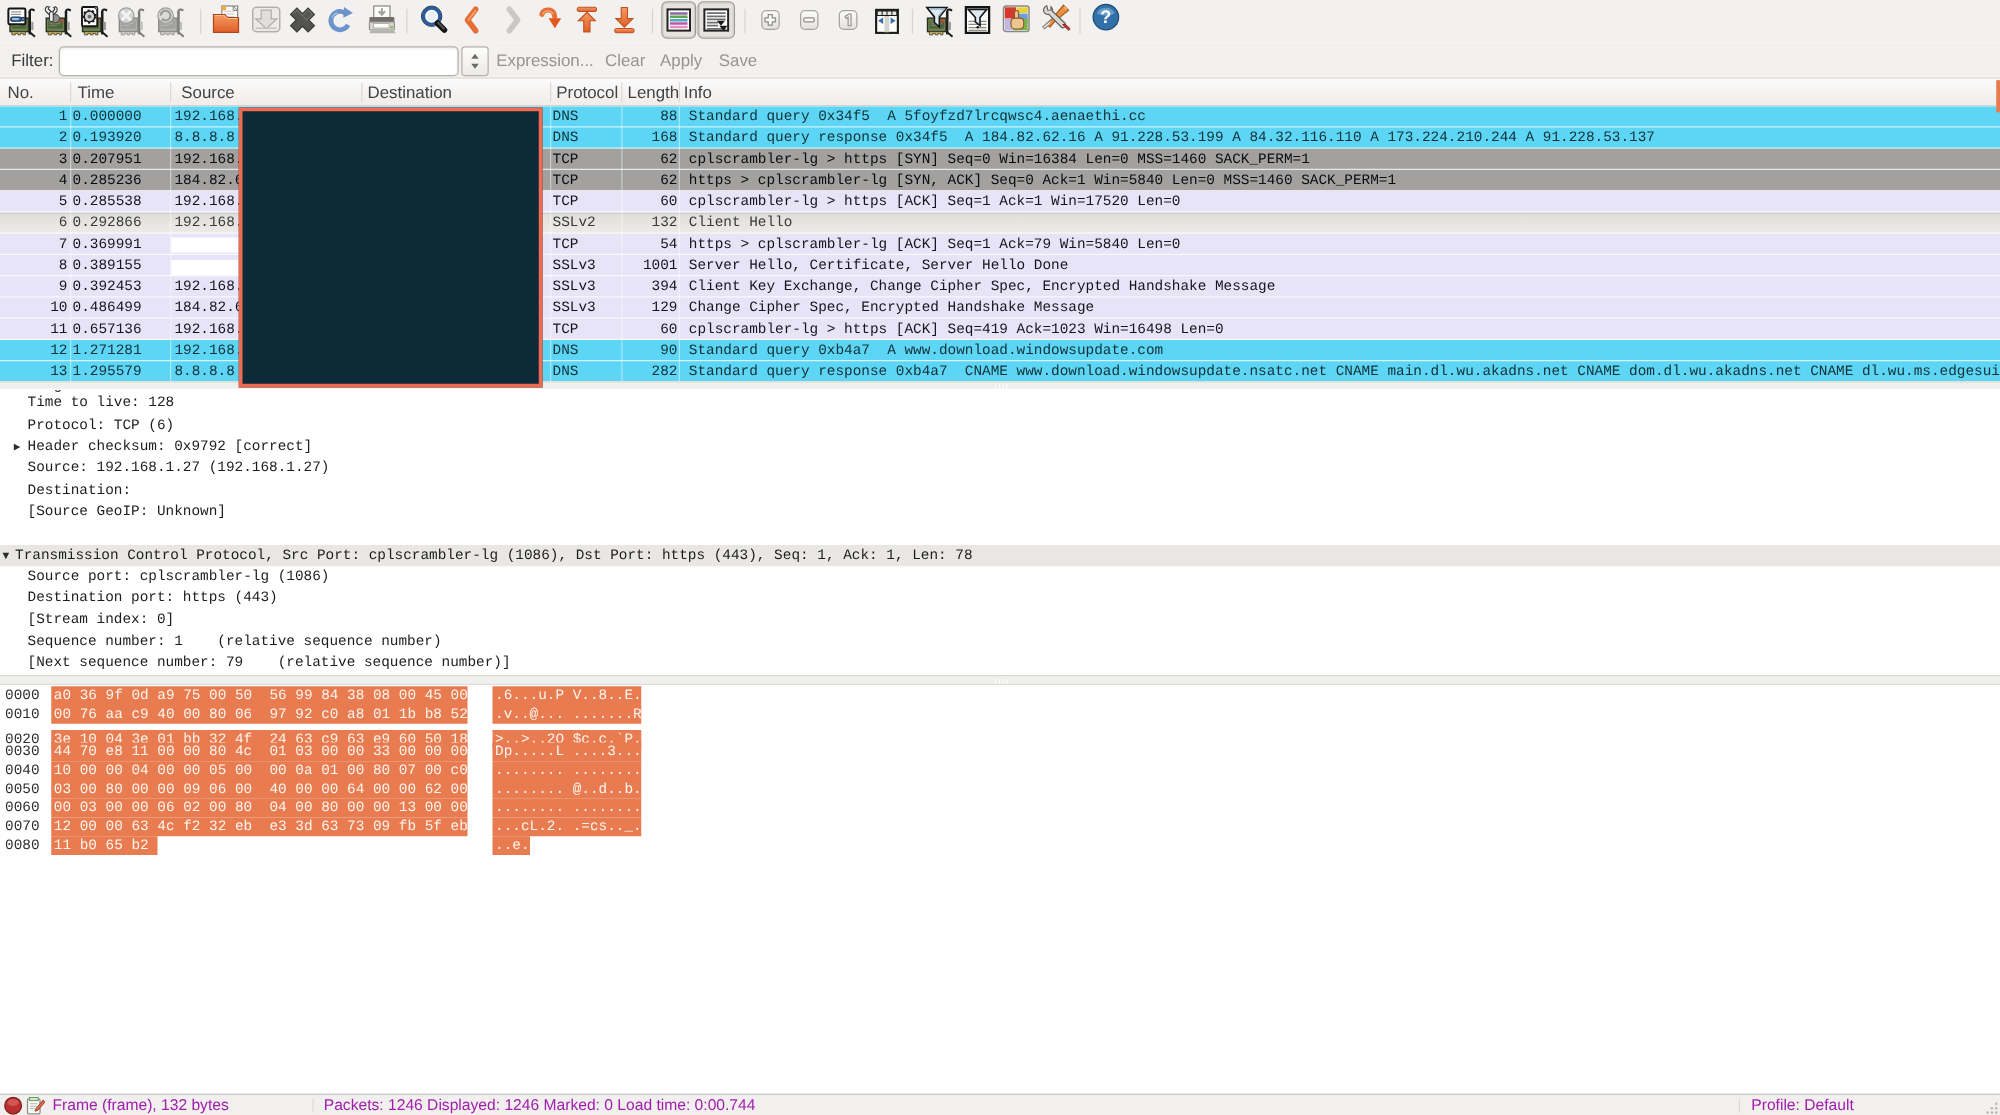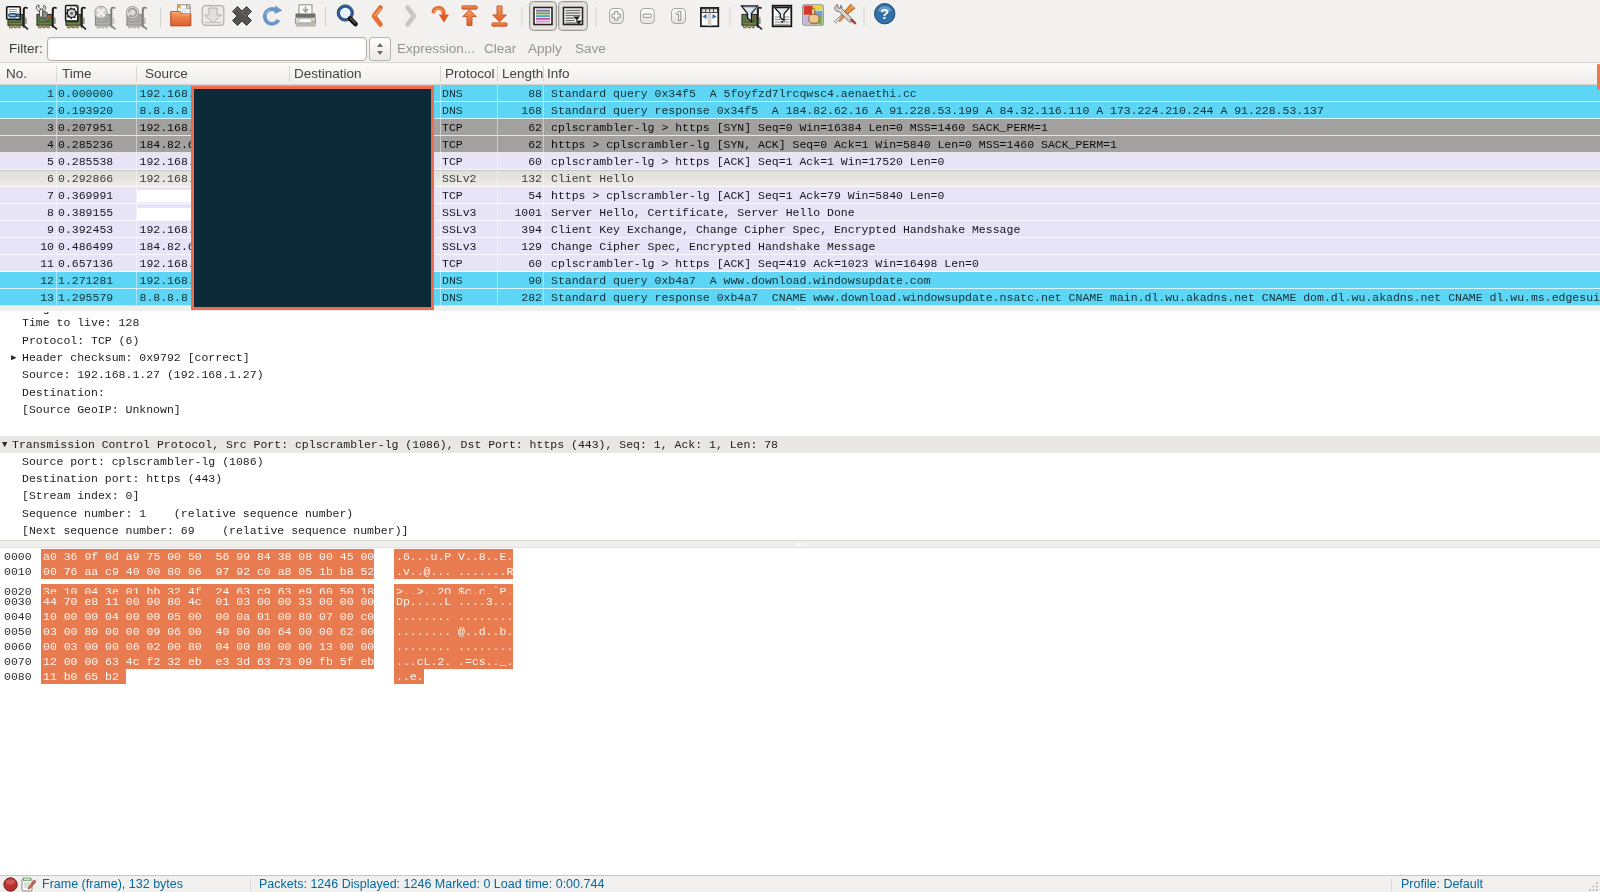--- a/index.html
+++ b/index.html
@@ -32,21 +32,21 @@
 #details{left:0;top:312px;width:1600px;height:228px;background:#fff;overflow:hidden;color:#1d1d1d;}
 .dl{position:absolute;left:0;width:1600px;height:17.3px;line-height:17.3px;}
 .dhl{background:#e9e7e3;}
 .tri{position:absolute;color:#2a2a2a;font-size:9px;}
 #hexpane{left:0;top:548px;width:1600px;height:327px;background:#fff;}
 .hx{position:absolute;left:0;width:1600px;height:15px;line-height:15px;}
 .off{position:absolute;left:4px;color:#2e2e2e;}
 .hb{position:absolute;left:41px;background:#e87c50;color:#fef5ef;padding-left:2px;}
 .ha{position:absolute;left:394px;background:#e87c50;color:#fef5ef;padding-left:2px;}
 #sbar{left:0;top:875px;width:1600px;height:17px;background:#f1f0ee;border-top:1px solid #c9c6c2;box-sizing:border-box;}
-.st{position:absolute;top:1px;font-size:12.5px;color:#0369a1;white-space:pre;}
+.st{position:absolute;top:1px;font-size:12.5px;color:#a21caf;white-space:pre;}
 #oscroll{left:1597px;top:64px;width:3px;height:26px;background:#e87b4d;border-radius:1px;}
 </style></head><body>
 <div class="abs" id="toolbar"><svg width="910" height="34" viewBox="0 0 910 34">
 <defs>
 <filter id="gs">
           <feColorMatrix type="saturate" values="0"></feColorMatrix>
           <feComponentTransfer>
             <feFuncA type="linear" slope="0.55"></feFuncA>
           </feComponentTransfer>
         </filter>
@@ -343,26 +343,26 @@
 <div class="dl" style="top:19.75px;"><span class="c" style="left:22px;">Protocol: TCP (6)</span></div>
 <div class="dl" style="top:37.05px;"><span class="c" style="left:22px;">Header checksum: 0x9792 [correct]</span><span class="tri" style="left:11px;top:1px;">▶</span></div>
 <div class="dl" style="top:54.35px;"><span class="c" style="left:22px;">Source: 192.168.1.27 (192.168.1.27)</span></div>
 <div class="dl" style="top:71.65px;padding-left:24px;"><span class="c" style="left:22px;">Destination: </span></div>
 <div class="dl" style="top:88.95px;"><span class="c" style="left:22px;">[Source GeoIP: Unknown]</span></div>
 <div class="dl dhl" style="top:123.55px;"><span class="c" style="left:12px;">Transmission Control Protocol, Src Port: cplscrambler-lg (1086), Dst Port: https (443), Seq: 1, Ack: 1, Len: 78</span><span class="tri" style="left:2px;top:1px;">▼</span></div>
 <div class="dl" style="top:140.85px;"><span class="c" style="left:22px;">Source port: cplscrambler-lg (1086)</span></div>
 <div class="dl" style="top:158.15px;"><span class="c" style="left:22px;">Destination port: https (443)</span></div>
 <div class="dl" style="top:175.45px;"><span class="c" style="left:22px;">[Stream index: 0]</span></div>
 <div class="dl" style="top:192.75px;padding-left:25px;"><span class="c" style="left:22px;">Sequence number: 1    (relative sequence number)</span></div>
-<div class="dl" style="top:210.05px;"><span class="c" style="left:22px;">[Next sequence number: 69    (relative sequence number)]</span></div></div>
+<div class="dl" style="top:210.05px;"><span class="c" style="left:22px;">[Next sequence number: 79    (relative sequence number)]</span></div></div>
 <div class="abs" id="split2">
     <div class="grip" style="top:2px;"></div>
   </div>
 <div class="abs mono" id="hexpane"><div class="hx" style="top:1px;"><span class="off">0000</span><span class="hb">a0 36 9f 0d a9 75 00 50  56 99 84 38 08 00 45 00</span><span class="ha">.6...u.P V..8..E.</span></div>
-<div class="hx" style="top:16px;"><span class="off">0010</span><span class="hb">00 76 aa c9 40 00 80 06  97 92 c0 a8 05 1b b8 52</span><span class="ha">.v..@... .......R</span></div>
+<div class="hx" style="top:16px;"><span class="off">0010</span><span class="hb">00 76 aa c9 40 00 80 06  97 92 c0 a8 01 1b b8 52</span><span class="ha">.v..@... .......R</span></div>
 <div class="hx" style="top:36px;"><span class="off">0020</span><span class="hb">3e 10 04 3e 01 bb 32 4f  24 63 c9 63 e9 60 50 18</span><span class="ha">&gt;..&gt;..2O $c.c.`P.</span></div>
 <div class="hx" style="top:46px;"><span class="off">0030</span><span class="hb">44 70 e8 11 00 00 80 4c  01 03 00 00 33 00 00 00</span><span class="ha">Dp.....L ....3...</span></div>
 <div class="hx" style="top:61px;"><span class="off">0040</span><span class="hb">10 00 00 04 00 00 05 00  00 0a 01 00 80 07 00 c0</span><span class="ha">........ ........</span></div>
 <div class="hx" style="top:76px;"><span class="off">0050</span><span class="hb">03 00 80 00 00 09 06 00  40 00 00 64 00 00 62 00</span><span class="ha">........ @..d..b.</span></div>
 <div class="hx" style="top:91px;"><span class="off">0060</span><span class="hb">00 03 00 00 06 02 00 80  04 00 80 00 00 13 00 00</span><span class="ha">........ ........</span></div>
 <div class="hx" style="top:106px;"><span class="off">0070</span><span class="hb">12 00 00 63 4c f2 32 eb  e3 3d 63 73 09 fb 5f eb</span><span class="ha">...cL.2. .=cs.._.</span></div>
 <div class="hx" style="top:121px;"><span class="off">0080</span><span class="hb">11 b0 65 b2 </span><span class="ha">..e.</span></div></div>
 <div class="abs" id="sbar">
 <svg class="abs" style="left:3px;top:1px;" width="15" height="15" viewBox="0 0 15 15">
  <circle cx="7.5" cy="7.5" r="6.7" fill="#b8312f" stroke="#7d1f1e" stroke-width="1"></circle>

